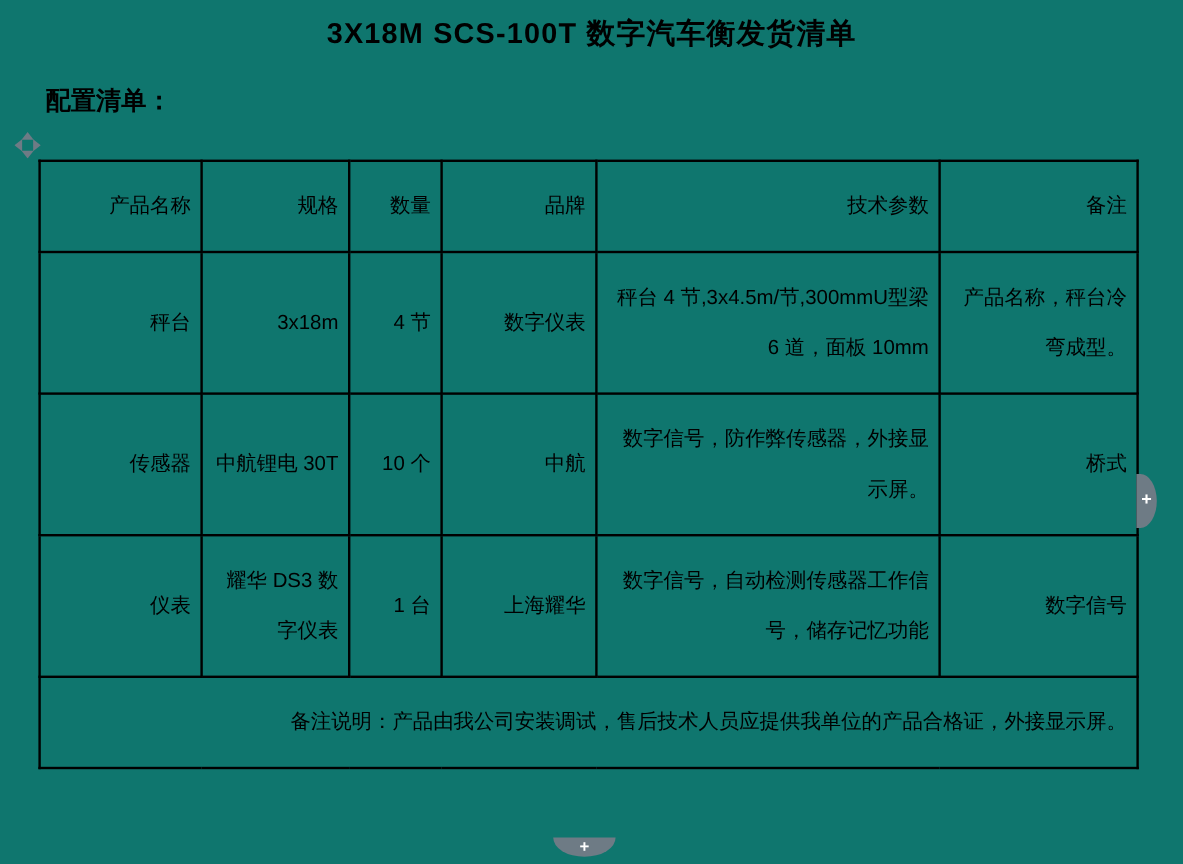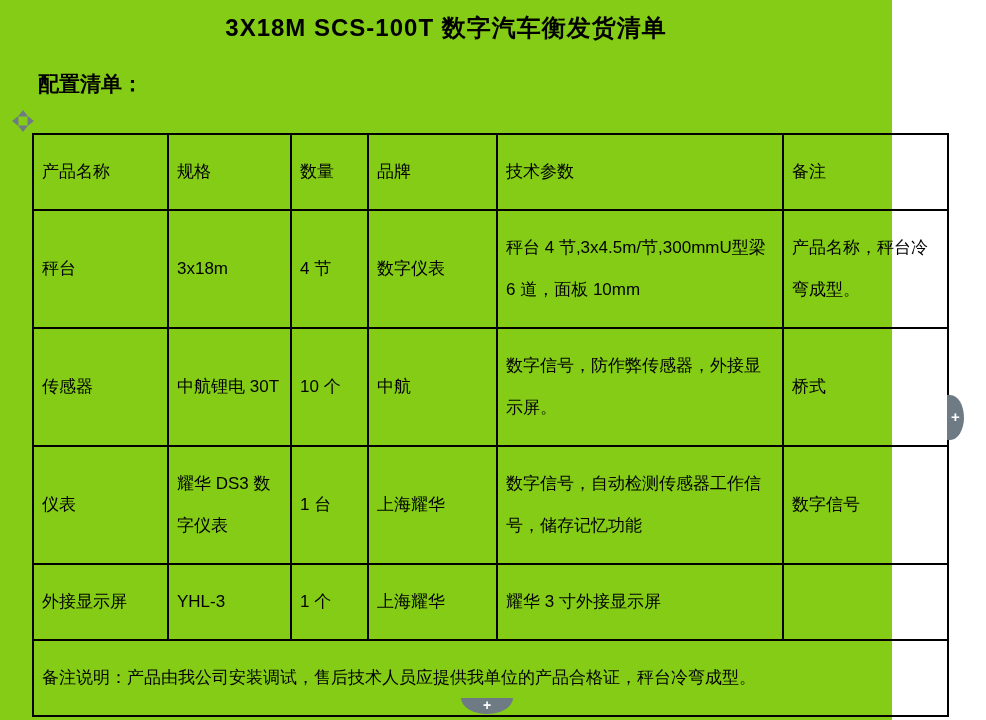--- a/index.html
+++ b/index.html
@@ -3,21 +3,21 @@
 <meta charset="utf-8">
 <style>
   html, body { margin: 0; padding: 0; background: #ffffff; }
   body {
     width: 986px; height: 720px;
     font-family: "Liberation Sans", "DejaVu Sans", sans-serif;
     color: #000;
     position: relative;
     overflow: hidden;
   }
-  .page { position: relative; width: 892px; height: 720px; background: #84cc16; }
+  .page { position: relative; width: 986px; height: 720px; background: #0f766e; }
 
   .doc-title {
     position: absolute; top: 12px; left: 0; width: 100%;
     margin: 0; text-align: center;
     font-size: 24px; font-weight: bold; letter-spacing: 1px;
   }
   .section-heading {
     position: absolute; top: 70px; left: 38px;
     font-size: 21px; font-weight: bold;
   }
@@ -25,21 +25,21 @@
   table.packing {
     position: absolute; left: 32px; top: 133px;
     width: 915px; border-collapse: collapse; table-layout: fixed;
     font-size: 17px;
   }
   table.packing td, table.packing th {
     border: 2px solid #000;
     padding: 16px 8px;
     line-height: 42px;
     vertical-align: middle;
-    text-align: left;
+    text-align: right;
     font-weight: normal;
     overflow: hidden;
     word-break: break-word;
   }
   tr.r-head   { height: 75px; }
   tr.r1       { height: 92px; }
   tr.r2       { height: 95px; }
   tr.r3       { height: 95px; }
   tr.r4       { height: 51px; }
   tr.r5       { height: 46px; }
@@ -128,30 +128,22 @@
         <td>桥式</td>
       </tr>
       <tr class="r3">
         <td>仪表</td>
         <td>耀华 DS3 数字仪表</td>
         <td>1 台</td>
         <td>上海耀华</td>
         <td>数字信号，自动检测传感器工作信号，储存记忆功能</td>
         <td>数字信号</td>
       </tr>
-      <tr class="r5">
-        <td>外接显示屏</td>
-        <td>YHL-3</td>
-        <td>1 个</td>
-        <td>上海耀华</td>
-        <td>耀华 3 寸外接显示屏</td>
-        <td></td>
-      </tr>
       <tr class="r-footer">
-        <td colspan="6">备注说明：产品由我公司安装调试，售后技术人员应提供我单位的产品合格证，秤台冷弯成型。</td>
+        <td colspan="6">备注说明：产品由我公司安装调试，售后技术人员应提供我单位的产品合格证，外接显示屏。</td>
       </tr>
     </tbody>
   </table>
 
   <div class="insert-col-btn">
     <span class="plus-glyph">+</span>
   </div>
 
   <div class="insert-row-btn">
     <span class="plus-glyph">+</span>

